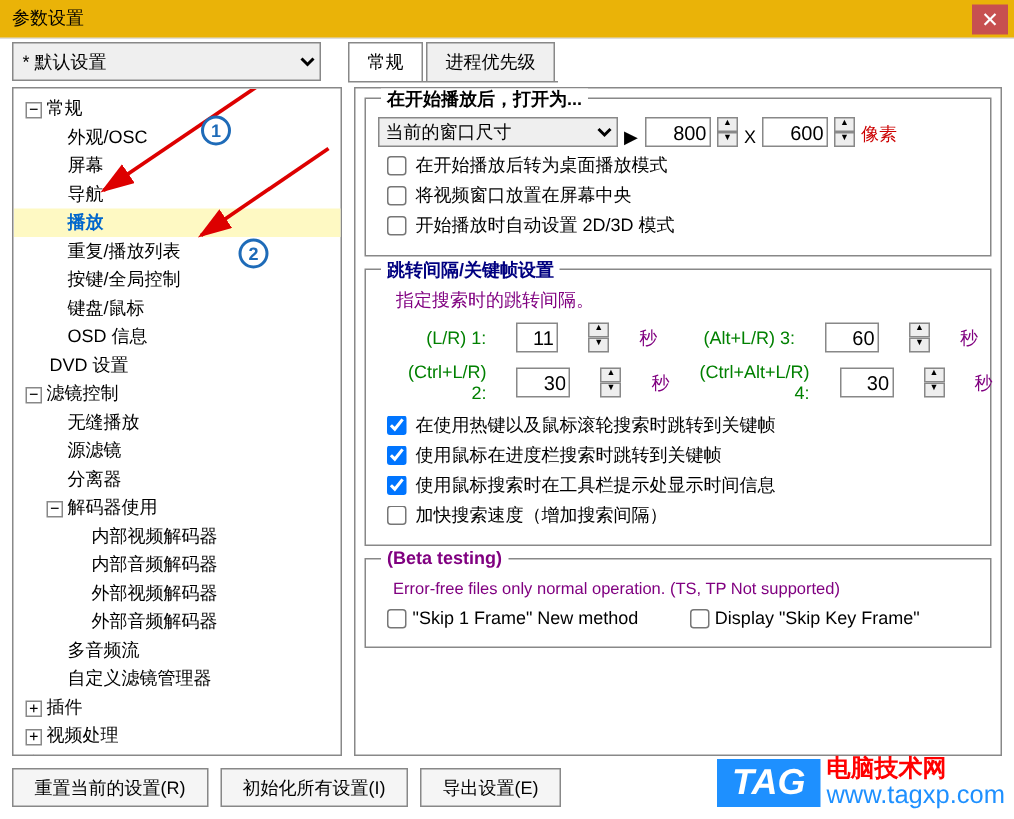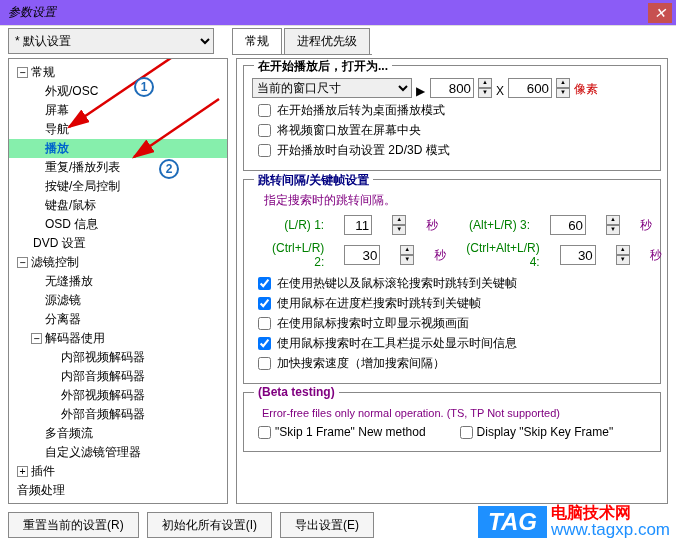--- a/index.html
+++ b/index.html
@@ -1,32 +1,32 @@
 <!DOCTYPE html>
 <html><head>
 <meta charset="utf-8">
 <style>
 * { box-sizing: border-box; margin: 0; padding: 0; }
 body { font-family: "Microsoft YaHei", SimSun, sans-serif; font-size: 12px; background: #fff; width: 676px; height: 546px; overflow: hidden; position: relative; }
-.titlebar { height: 26px; background: #8b5cf6; border-bottom: 1px solid #ddd; display: flex; align-items: center; padding: 0 4px; font-style: italic; }
+.titlebar { height: 26px; background: #eab308; border-bottom: 1px solid #ddd; display: flex; align-items: center; padding: 0 4px; }
 .titlebar-title { flex: 1; font-size: 12px; padding-left: 4px; }
 .close-btn { width: 24px; height: 20px; background: #c75050; color: #fff; display: flex; align-items: center; justify-content: center; font-size: 14px; cursor: pointer; }
 .toolbar { height: 30px; padding: 4px 8px; display: flex; align-items: center; gap: 8px; }
 .preset-select { width: 206px; height: 26px; border: 1px solid #888; font-size: 12px; padding: 0 2px; }
 .tabs { display: flex; border-bottom: 1px solid #888; margin-left: 10px; }
 .tab { padding: 4px 12px; border: 1px solid #888; border-bottom: none; background: #fff; font-size: 12px; cursor: pointer; margin-right: 2px; }
 .tab.inactive { background: #f0f0f0; }
 .main-area { display: flex; height: 450px; }
 .tree-panel { width: 220px; border: 1px solid #888; margin: 2px 4px 2px 8px; overflow: auto; padding: 4px 0; position: relative; }
 .tree-item { padding: 1px 0 1px 4px; cursor: pointer; white-space: nowrap; font-size: 12px; }
 .tree-toggle { display: inline-block; width: 11px; height: 11px; border: 1px solid #888; text-align: center; line-height: 9px; font-size: 10px; margin-right: 3px; font-family: monospace; }
 .tree-l1 { padding-left: 8px; }
 .tree-l2 { padding-left: 36px; }
 .tree-l3 { padding-left: 52px; }
-.tree-item.selected { background: #86efac; }
+.tree-item.selected { background: #fef9c3; }
 .tree-item.highlight { color: #0066cc; font-weight: bold; }
 .content-panel { flex: 1; border: 1px solid #888; margin: 2px 8px 2px 4px; padding: 6px; overflow: auto; }
 .group { border: 1px solid #888; margin-bottom: 8px; padding: 8px; position: relative; }
 .group-title { position: absolute; top: -8px; left: 10px; background: #fff; padding: 0 4px; color: #000000; font-weight: bold; font-size: 12px; }
 .row { display: flex; align-items: flex-end; margin: 4px 0; gap: 4px; }
 .select-field { height: 20px; border: 1px solid #888; font-size: 12px; }
 .num-input { width: 44px; height: 20px; border: 1px solid #888; text-align: right; padding-right: 2px; }
 .spinner { display: inline-flex; flex-direction: column; }
 .spin-btn { width: 14px; height: 10px; border: 1px solid #888; font-size: 6px; line-height: 6px; text-align: center; background: #eee; }
 .checkbox-row { display: flex; align-items: center; margin: 3px 0; padding-left: 6px; }
@@ -95,20 +95,21 @@
     <div class="tree-item tree-l2">源滤镜</div>
     <div class="tree-item tree-l2">分离器</div>
     <div class="tree-item tree-l2" style="padding-left:22px"><span class="tree-toggle">−</span><span>解码器使用</span></div>
     <div class="tree-item tree-l3">内部视频解码器</div>
     <div class="tree-item tree-l3">内部音频解码器</div>
     <div class="tree-item tree-l3">外部视频解码器</div>
     <div class="tree-item tree-l3">外部音频解码器</div>
     <div class="tree-item tree-l2">多音频流</div>
     <div class="tree-item tree-l2">自定义滤镜管理器</div>
     <div class="tree-item tree-l1"><span class="tree-toggle">+</span><span>插件</span></div>
+    <div class="tree-item tree-l1"><span class="tree-toggle">+</span><span>视频处理</span></div>
     <div class="tree-item tree-l1"><span>音频处理</span></div>
 
   </div>
 
   <div class="content-panel">
     <div class="group">
       <span class="group-title">在开始播放后，打开为...</span>
       <div class="row">
         <select class="select-field" style="width:160px"><option>当前的窗口尺寸</option></select>
         <span style="width:10px">▶</span>
@@ -174,24 +175,20 @@
           </span>
         <span class="lbl-purple">秒</span>
       </div>
       <div class="checkbox-row">
           <input type="checkbox" checked="" style="">
           <span>在使用热键以及鼠标滚轮搜索时跳转到关键帧</span>
         </div>
       <div class="checkbox-row">
           <input type="checkbox" checked="" style="">
           <span>使用鼠标在进度栏搜索时跳转到关键帧</span>
-        </div>
-      <div class="checkbox-row">
-          <input type="checkbox" style="">
-          <span>在使用鼠标搜索时立即显示视频画面</span>
         </div>
       <div class="checkbox-row">
           <input type="checkbox" checked="" style="">
           <span>使用鼠标搜索时在工具栏提示处显示时间信息</span>
         </div>
       <div class="checkbox-row">
           <input type="checkbox" style="">
           <span>加快搜索速度（增加搜索间隔）</span>
         </div>
     </div>

